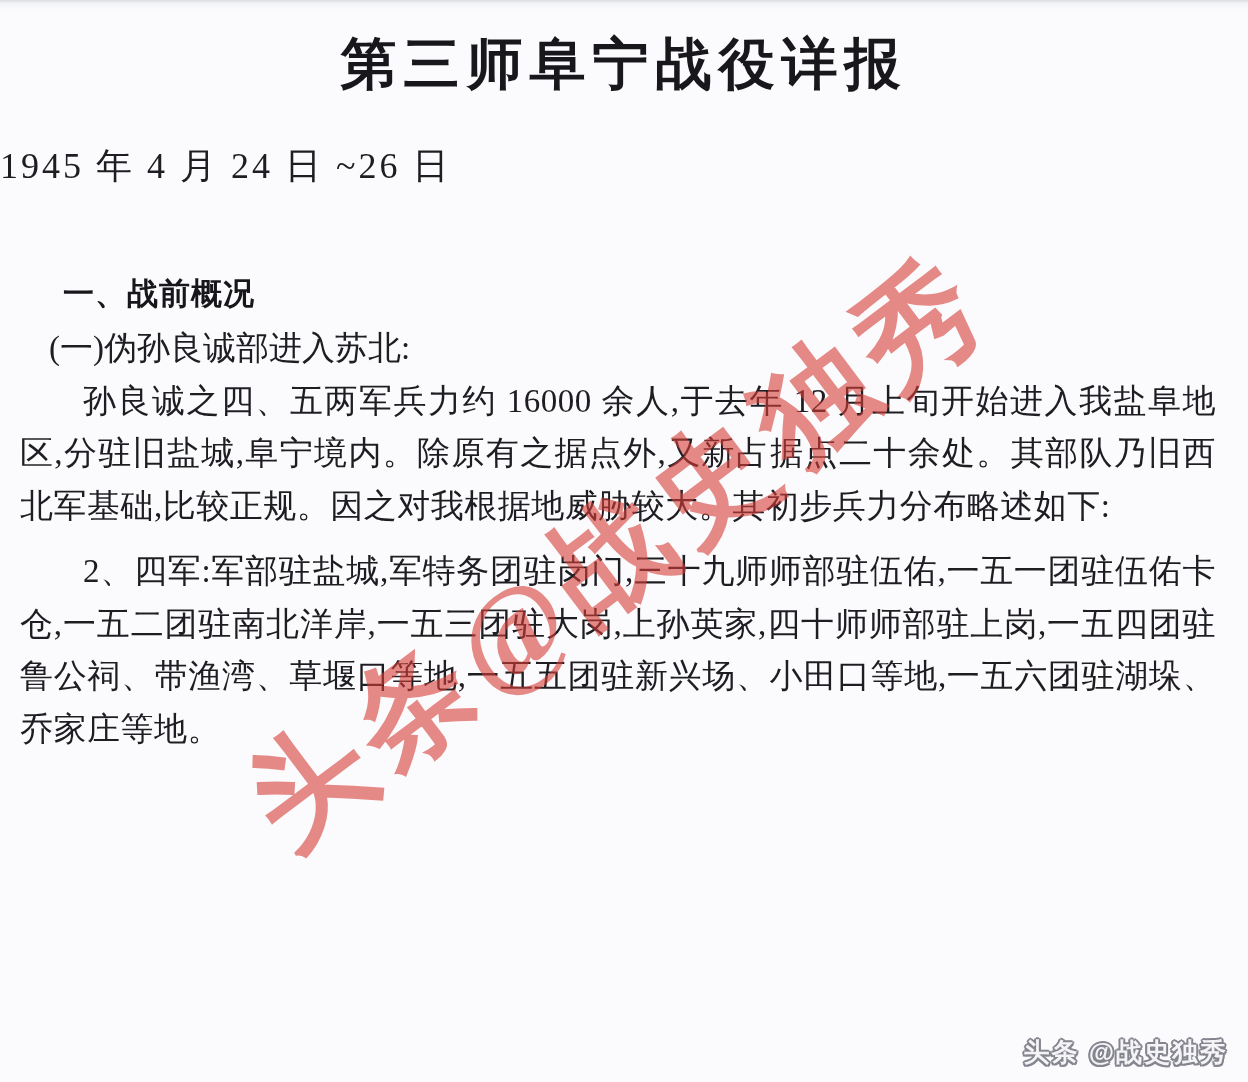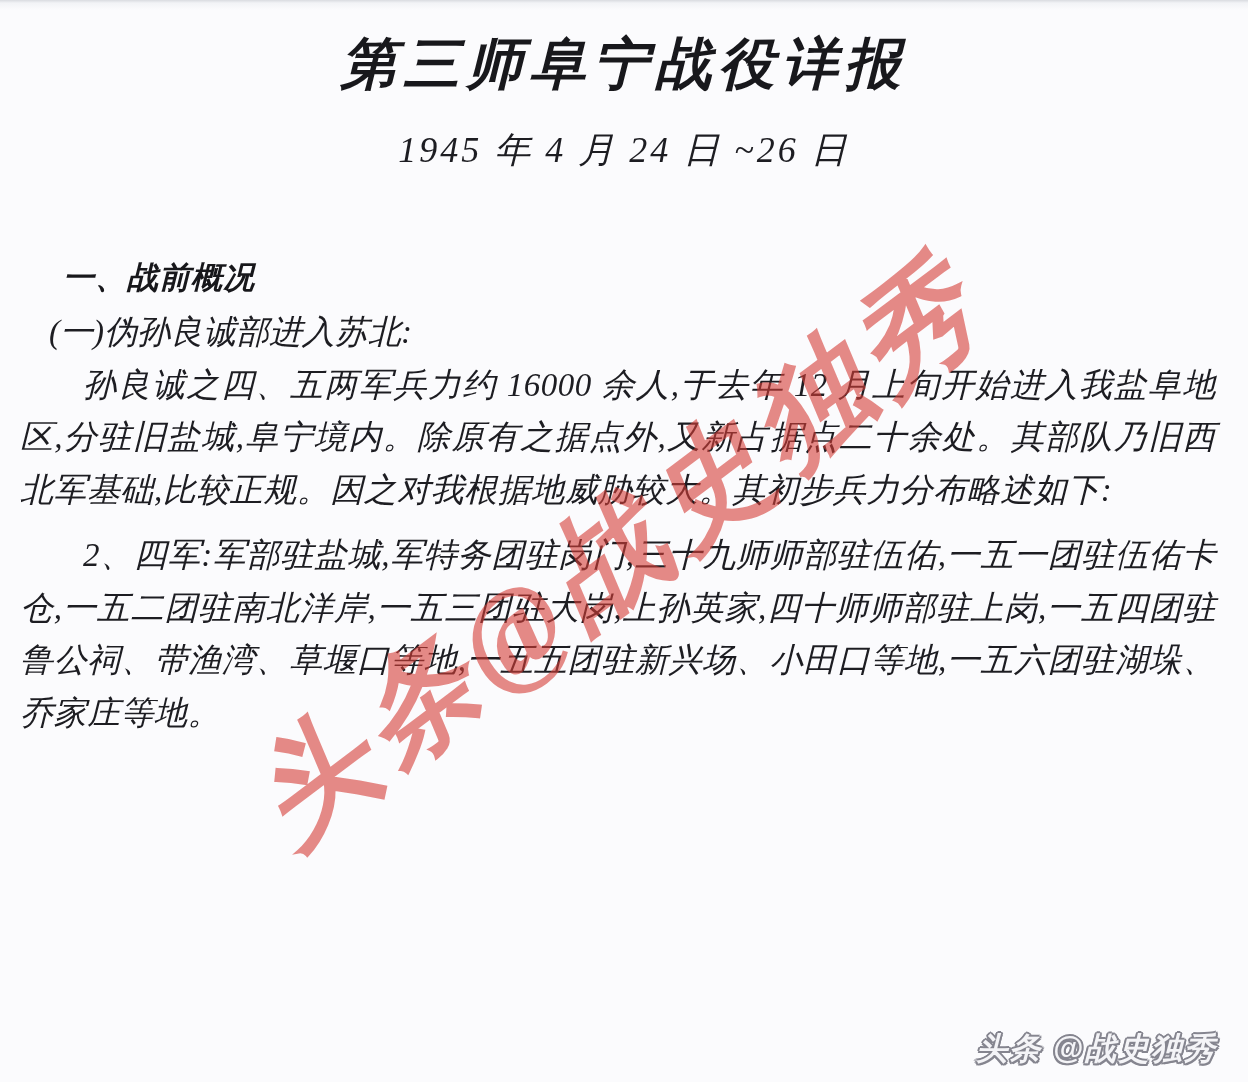--- a/index.html
+++ b/index.html
@@ -12,35 +12,34 @@
     overflow: hidden;
     background: #fbfbfd;
     font-family: "Liberation Serif", "DejaVu Serif", serif;
     color: #222227;
   }
   .doc {
     position: relative;
     width: 1248px;
     height: 1082px;
     background: linear-gradient(180deg, #d9dbe0 0px, #f2f3f6 3px, #fbfbfd 10px);
-    font-style: italic;
   }
   .doc-title {
     padding-top: 26px;
     text-align: center;
     font-family: "Liberation Sans", "DejaVu Sans", sans-serif;
     font-weight: 900;
     font-size: 56px;
     letter-spacing: 7px;
     line-height: 76px;
     color: #18181c;
   }
   .doc-date {
-    margin-top: 26px;
-    text-align: center;
+    margin-top: 42px;
+    text-align: left;
     font-size: 36px;
     letter-spacing: 3px;
     line-height: 44px;
     color: #1d1d22;
   }
   .content {
     margin: 80px 32px 0 20px;
     font-size: 33px;
     line-height: 52.5px;
   }
@@ -75,25 +74,25 @@
     font-family: "Liberation Serif", "DejaVu Serif", serif;
     font-weight: bold;
     font-size: 118px;
     letter-spacing: 10px;
     white-space: nowrap;
     color: rgba(214, 62, 55, 0.60);
     pointer-events: none;
   }
   .watermark-corner {
     position: absolute;
-    right: 31px;
+    right: 20px;
     bottom: 12px;
     font-family: "Liberation Sans", "DejaVu Sans", sans-serif;
     font-weight: 800;
-    font-size: 31px;
+    font-size: 26px;
     letter-spacing: 2px;
     color: #f4f4f7;
     text-shadow:
       -1.5px -1.5px 0 #85858f,
        1.5px -1.5px 0 #85858f,
       -1.5px  1.5px 0 #85858f,
        1.5px  1.5px 0 #85858f,
        0 -2px 0 #85858f,
        0  2px 0 #85858f,
       -2px 0 0 #85858f,

